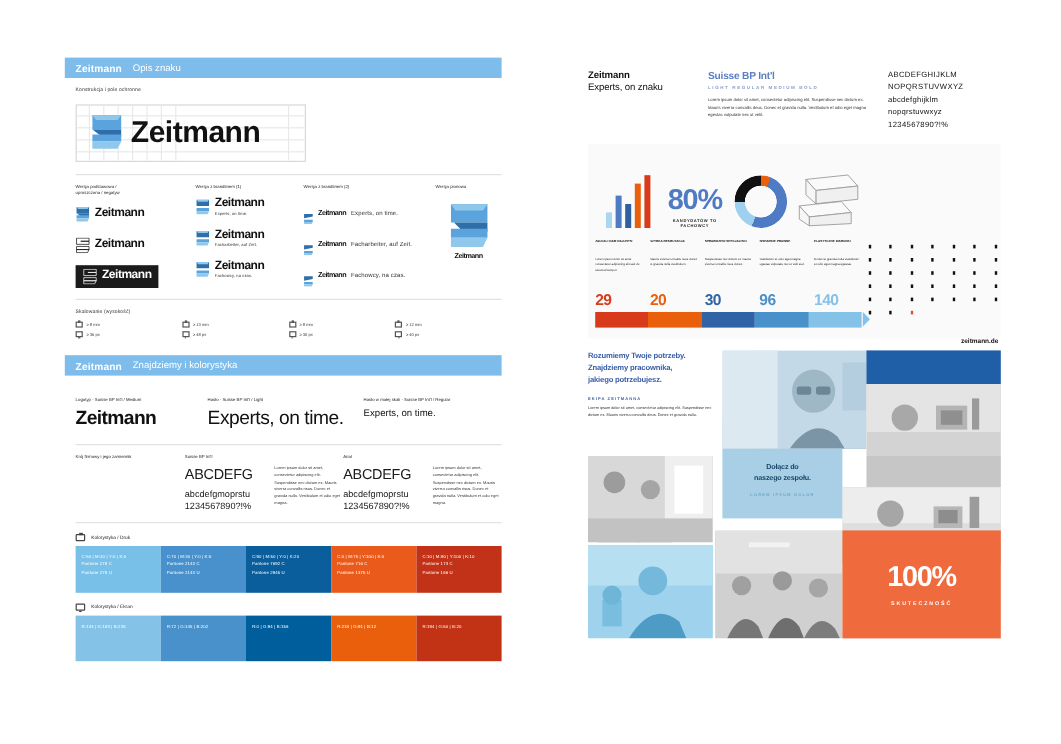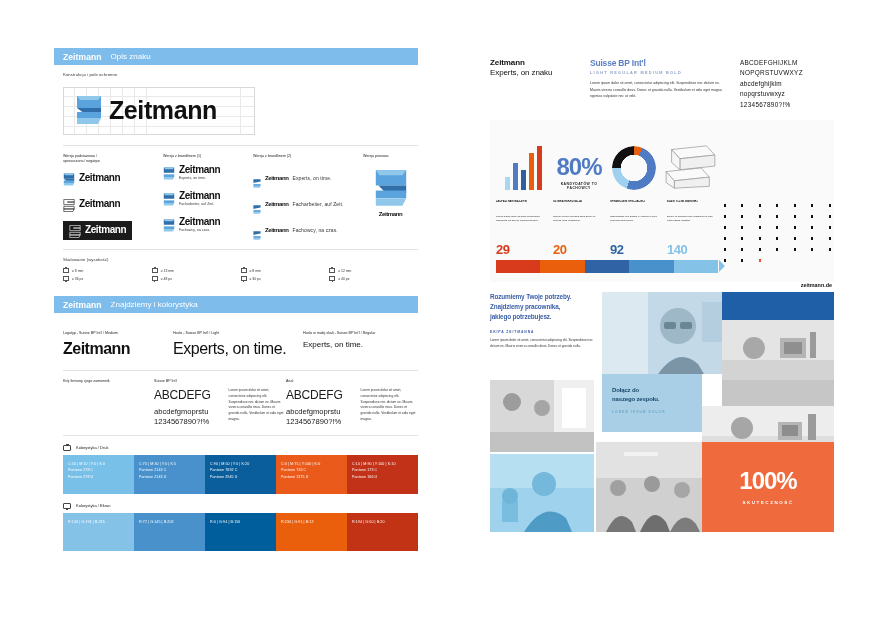--- a/index.html
+++ b/index.html
@@ -126,21 +126,21 @@
   .dots i.o { background:#e8502a; }
   .dot-url { font-size:5.4px; font-weight:bold; color:#111; position:absolute; right:2px; bottom:0; }
 
   
   .r-bottom { position:relative; width:344px; height:240px; margin-top:10px; }
   .head-copy { position:absolute; left:0; top:0; width:108px; }
   .head-copy .hc { font-size:6.4px; color:#3b5fa8; line-height:1.55; font-weight:bold; letter-spacing:-.15px; }
   .head-copy .hk { font-size:3.4px; font-weight:bold; color:#3b5fa8; letter-spacing:.9px; margin-top:8px; }
   .head-copy .hb { font-size:3.2px; color:#333; line-height:1.85; margin-top:4px; }
 
-  .tile { position:absolute; overflow:hidden; }
+  .tile { position:absolute; overflow:hidden;text-align:center; }
   .ph { width:100%; height:100%; position:relative; background:#cfcfcf; }
 
   .blue-tile { background:#a8cfe5; }
   .blue-tile .bt1 { font-size:6px; color:#19486a; font-weight:bold; line-height:1.5; letter-spacing:-.15px; }
   .blue-tile .bt2 { font-size:3.2px; color:#6fa6c6; font-weight:bold; letter-spacing:1.1px; margin-top:6px; }
 
   .orange-tile { background:#ef6a3d; display:flex; flex-direction:column; align-items:center; justify-content:center; }
   .orange-tile .ot1 { font-size:24px; font-weight:bold; color:#fff; letter-spacing:-1px; line-height:1; }
   .orange-tile .ot2 { font-size:4.4px; font-weight:bold; color:#fff; letter-spacing:1.6px; margin-top:7px; }
 </style>
@@ -547,21 +547,26 @@
           <div class="st-n" style="color:#d83a1c">29</div>
         </div>
         <div class="st">
           <div class="st-h">SZYBKA REKRUTACJA</div>
           <div class="st-b">Mauris viverra convallis risus donec et gravida nulla vestibulum.</div>
           <div class="st-n" style="color:#ea5f0c">20</div>
         </div>
         <div class="st">
           <div class="st-h">SPRAWDZENI SPECJALISCI</div>
           <div class="st-b">Suspendisse nec dictum ex mauris viverra convallis risus donec.</div>
-          <div class="st-n" style="color:#2f63a5">92</div>
+          <div class="st-n" style="color:#2f63a5">30</div>
+        </div>
+        <div class="st">
+          <div class="st-h">WSPARCIE PRAWNE</div>
+          <div class="st-b">Vestibulum et odio eget magna egestas vulputate nec ut velit sed.</div>
+          <div class="st-n" style="color:#4891ca">96</div>
         </div>
         <div class="st">
           <div class="st-h">ELASTYCZNE WARUNKI</div>
           <div class="st-b">Donec et gravida nulla vestibulum et odio eget magna egestas.</div>
           <div class="st-n" style="color:#84c2e8">140</div>
         </div>
       </div>
 
       <div class="arrowbar" style="width:222px;">
         <div class="aseg" style="background:#d83a1c">

